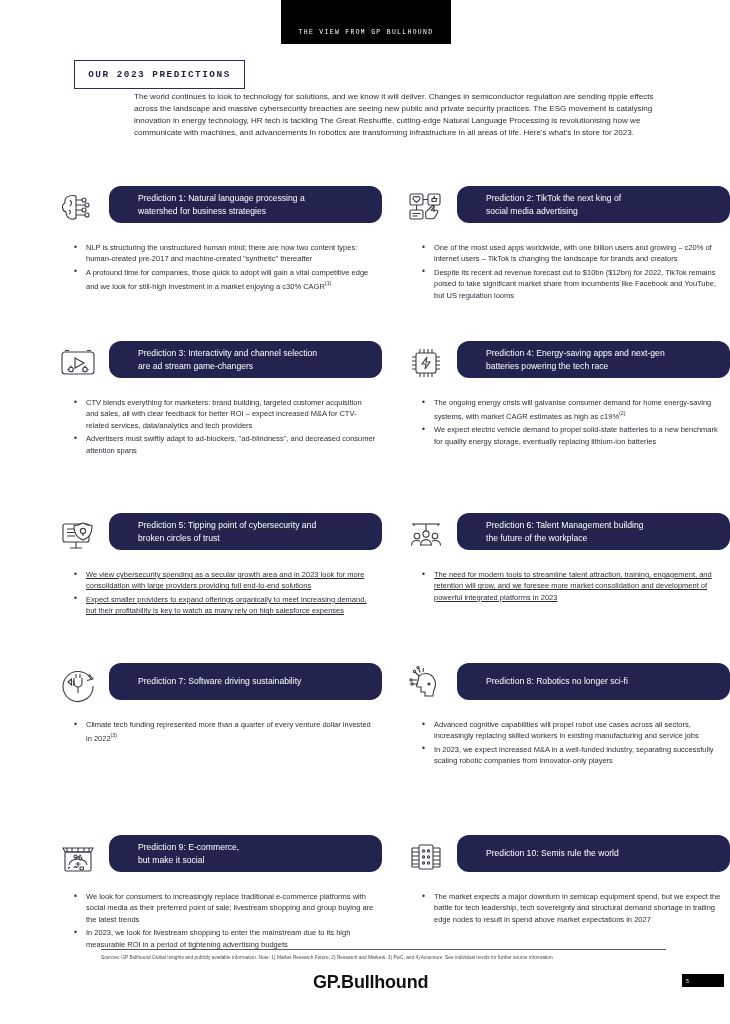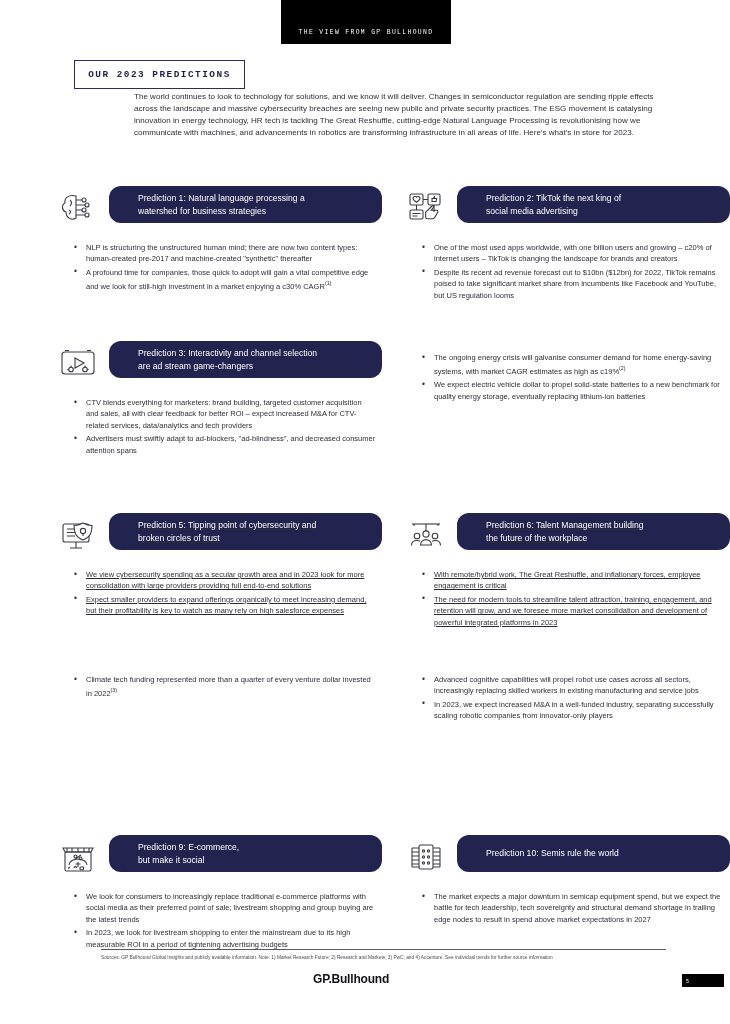--- a/index.html
+++ b/index.html
@@ -151,21 +151,21 @@
     position: absolute;
     left: 101px; top: 954px;
     width: 570px;
     font-size: 4.8px;
     line-height: 7.4px;
     color: #4a4a52;
   }
   .brand {
     position: absolute;
     left: 313px; top: 972px;
-    font-size: 12px;
+    font-size: 18px;
     font-weight: bold;
     letter-spacing: -0.2px;
     color: #111118;
   }
   .page-num-box {
     position: absolute;
     left: 682px; top: 974px;
     width: 42px; height: 13px;
     background: #000000;
     display: flex;
@@ -263,23 +263,39 @@
 are ad stream game-changers</span>
           </div>
         </div>
         <ul class="bullets">
           <li>CTV blends everything for marketers: brand building, targeted customer acquisition and sales, all with clear feedback for better ROI – expect increased M&amp;A for CTV-related services, data/analytics and tech providers</li>
           <li>Advertisers must swiftly adapt to ad-blockers, "ad-blindness", and decreased consumer attention spans</li>
         </ul>
       </div>
 
       <div class="col right block">
+        <div class="pred-head">
+          <span class="pred-icon">
+            <svg width="40" height="40" viewBox="0 0 40 40" fill="none" stroke="#3a3a46" stroke-width="1.1">
+              <rect x="10" y="10" width="20" height="20" rx="2"></rect>
+              <path d="M21 14 l-5 7 h4 l-1 5 5-7 h-4 Z"></path>
+              <path d="M14 10 V6 M18 10 V6 M22 10 V6 M26 10 V6"></path>
+              <path d="M14 30 v4 M18 30 v4 M22 30 v4 M26 30 v4"></path>
+              <path d="M10 14 H6 M10 18 H6 M10 22 H6 M10 26 H6"></path>
+              <path d="M30 14 h4 M30 18 h4 M30 22 h4 M30 26 h4"></path>
+            </svg>
+          </span>
+          <div class="pred-bar">
+            <span class="pred-bar-text">Prediction 4: Energy-saving apps and next-gen
+batteries powering the tech race</span>
+          </div>
+        </div>
         <ul class="bullets">
           <li>The ongoing energy crisis will galvanise consumer demand for home energy-saving systems, with market CAGR estimates as high as c19%<sup>(2)</sup></li>
-          <li>We expect electric vehicle dollar to propel solid-state batteries to a new benchmark for quality energy storage, eventually replacing lithium-ion batteries</li>
+          <li>We expect electric vehicle demand to propel solid-state batteries to a new benchmark for quality energy storage, eventually replacing lithium-ion batteries</li>
         </ul>
       </div>
     </div>
 
     <div class="row">
       <div class="col left block b5">
         <div class="pred-head">
           <span class="pred-icon">
             <svg width="40" height="40" viewBox="0 0 40 40" fill="none" stroke="#3a3a46" stroke-width="1.1">
               <rect x="5" y="9" width="26" height="18" rx="2"></rect>
@@ -315,34 +331,65 @@
               <path d="M5.5 30.5 c0-3 2.3-5 5.5-5 1.2 0 2.2 0.3 3 0.8"></path>
               <path d="M34.5 30.5 c0-3-2.3-5-5.5-5 -1.2 0-2.2 0.3-3 0.8"></path>
             </svg>
           </span>
           <div class="pred-bar">
             <span class="pred-bar-text">Prediction 6: Talent Management building
 the future of the workplace</span>
           </div>
         </div>
         <ul class="bullets">
-          <li>With remote/hybrid work, The Great Reshuffle, and inflationary forces, employee engagement is critical</li>
           <li>The need for modern tools to streamline talent attraction, training, engagement, and retention will grow, and we foresee more market consolidation and development of powerful integrated platforms in 2023</li>
         </ul>
       </div>
     </div>
 
     <div class="row">
       <div class="col left block">
+        <div class="pred-head">
+          <span class="pred-icon">
+            <svg width="40" height="40" viewBox="0 0 40 40" fill="none" stroke="#3a3a46" stroke-width="1.1">
+              <path d="M33 14 a15 15 0 1 0 2 7"></path>
+              <path d="M31 9 l4 5 -6 1.5"></path>
+              <path d="M24 13 v5 c0 2.3-1.8 4-4 4 s-4-1.7-4-4 v-5"></path>
+              <path d="M18 13 v-4 M22 13 v-4"></path>
+              <path d="M20 22 v6"></path>
+              <path d="M10 17 l3.5-3 v6 Z"></path>
+              <path d="M15 15.5 q2 2.5 0 5"></path>
+            </svg>
+          </span>
+          <div class="pred-bar">
+            <span class="pred-bar-text">Prediction 7: Software driving sustainability</span>
+          </div>
+        </div>
         <ul class="bullets">
           <li>Climate tech funding represented more than a quarter of every venture dollar invested in 2022<sup>(3)</sup></li>
         </ul>
       </div>
 
       <div class="col right block">
+        <div class="pred-head">
+          <span class="pred-icon">
+            <svg width="40" height="40" viewBox="0 0 40 40" fill="none" stroke="#3a3a46" stroke-width="1.1">
+              <path d="M13 11 c4-4 11-3 14 1 3 4 3 9 1 13 -1 2-1 4-1 6 h-8 v-4 h-4 v-5 h-3 c-1.5 0-2-1.5-1-2.5 Z"></path>
+              <circle cx="23" cy="19" r="1.6" fill="#3a3a46" stroke="none"></circle>
+              <path d="M13 11 l-4-4 M11 15 h-5 M12 19 h-5 M14 7.5 l-1.5-4.5 M17 7 l0.5-4"></path>
+              <circle cx="8.5" cy="6.5" r="1.1"></circle>
+                <circle cx="5" cy="15" r="1.1"></circle>
+              <circle cx="6" cy="19" r="1.1"></circle>
+                <circle cx="12" cy="2.6" r="1.1"></circle>
+            </svg>
+          </span>
+          <div class="pred-bar">
+            <span class="pred-bar-text">Prediction 8: Robotics no longer sci-fi</span>
+          </div>
+        </div>
         <ul class="bullets">
           <li>Advanced cognitive capabilities will propel robot use cases across all sectors, increasingly replacing skilled workers in existing manufacturing and service jobs</li>
           <li>In 2023, we expect increased M&amp;A in a well-funded industry, separating successfully scaling robotic companies from innovator-only players</li>
         </ul>
       </div>
     </div>
 
     <div class="row">
       <div class="col left block b9">
         <div class="pred-head">

